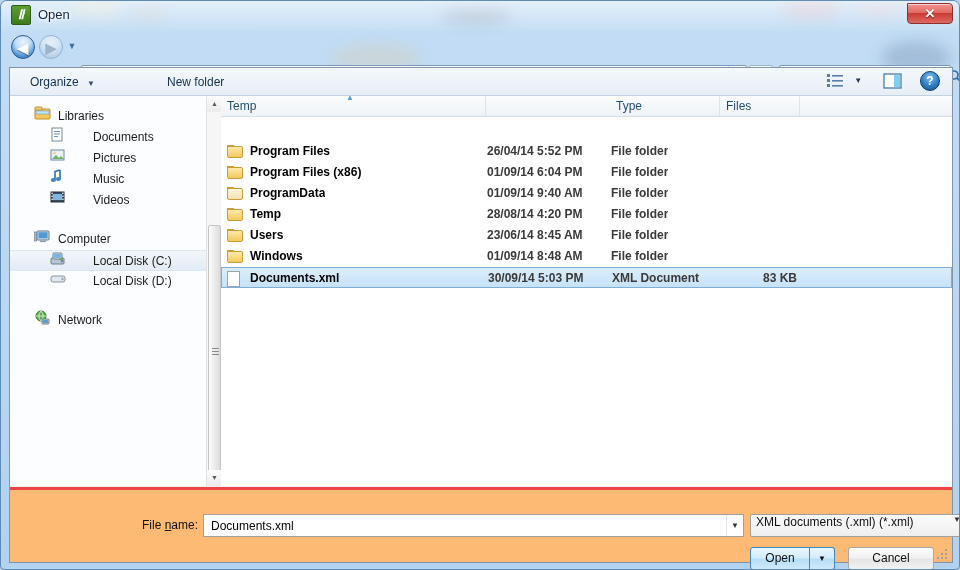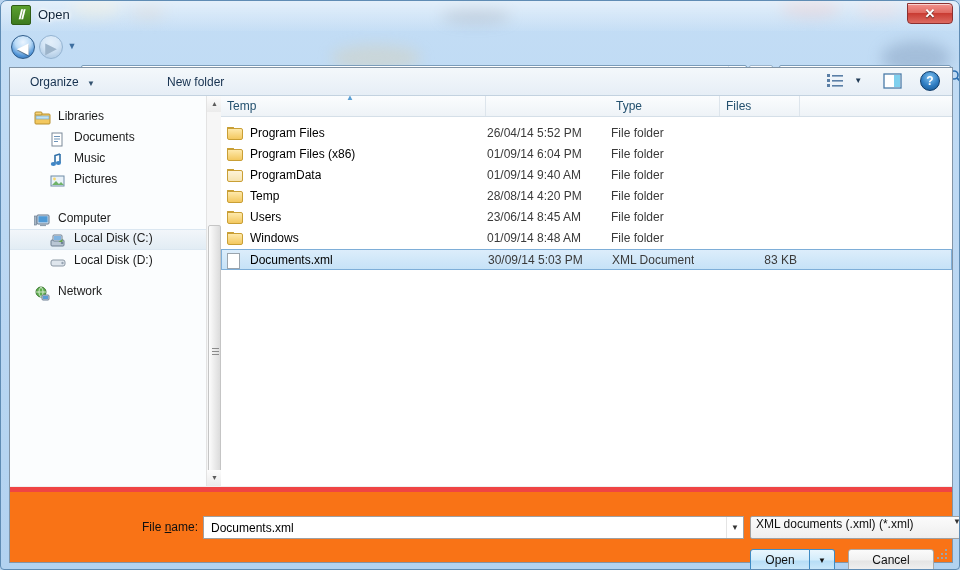--- a/index.html
+++ b/index.html
@@ -156,24 +156,24 @@
   }
 
   
   #navpane {
     position:absolute; left:0; top:28px; width:210px; height:390px;
     background:#fbfdfe; border-right:1px solid #d6dfe7; overflow:hidden;
   }
   .nav-group { margin-top:10px; }
   .nav-item {
     height:21px; line-height:21px; font-size:12px; color:#1b1b1b;
-    display:flex; align-items:flex-end; cursor:pointer; padding-left:24px;
+    display:flex; align-items:flex-start; cursor:pointer; padding-left:24px;
     white-space:nowrap;
   }
-  .nav-item.child { padding-left:40px; }
+  .nav-item.child { padding-left:40px;gap:19px; }
   .nav-item.selected {
     background: linear-gradient(180deg,#f2f6fa,#e2ecf4);
     border-top:1px solid #dbe7f1; border-bottom:1px solid #dbe7f1;
   }
   .nav-icon { width:18px; height:16px; margin-right:6px; flex:none; position:relative; }
 
   #navpane-scrollbar {
     position:absolute; left:196px; top:28px; width:15px; height:390px;
     background:#f6f6f6; border-left:1px solid #e3e3e3;
   }
@@ -243,21 +243,21 @@
   
   .doc-ic { width:14px; height:16px; position:relative; }
   .doc-ic .page {
     position:absolute; left:0; top:0; width:13px; height:16px;
     background:#fff; border:1px solid #9aa4ad;
   }
 
   
   #footer {
     position:absolute; left:0; top:419px; width:942px; height:75px;
-    background:#f97316; border-top:5px solid #ef4444;
+    background:#fdba74; border-top:3px solid #ef4444;
   }
   #filename-label {
     position:absolute; left:132px; top:28px; font-size:12px; color:#101010;
   }
   #filename-label u { text-decoration:underline; }
   #filename-combo {
     position:absolute; left:193px; top:24px; width:541px; height:23px;
     background:#fff; border:1px solid #a0a0a0; display:flex; align-items:center;
   }
   #filename-input {
@@ -426,38 +426,55 @@
               <rect x="2" y="1" width="10" height="13" fill="#fff" stroke="#7b8a99"></rect>
               <rect x="4" y="4" width="6" height="1" fill="#6d93b8"></rect>
               <rect x="4" y="6.5" width="6" height="1" fill="#6d93b8"></rect>
               <rect x="4" y="9" width="4" height="1" fill="#6d93b8"></rect>
             </svg>
           </span>
           <span>Documents</span>
         </div>
         <div class="nav-item child">
           <span class="nav-icon">
+            <svg width="15" height="14" viewBox="0 0 15 14">
+              <rect x="1" y="2" width="13" height="10" fill="#e9f2f9" stroke="#6f8ca6"></rect>
+              <circle cx="4.5" cy="5" r="1.4" fill="#f5d76e"></circle>
+              <path d="M2 11 l4-4 3 3 2-2 3 3 z" fill="#6fb36a"></path>
+            </svg>
+          </span>
+          <span>Pictures</span>
+        </div>
+        <div class="nav-item child">
+          <span class="nav-icon">
             <svg width="14" height="15" viewBox="0 0 14 15">
               <path d="M10 1 v9" stroke="#2f6fa8" stroke-width="1.6" fill="none"></path>
               <path d="M10 1 l-5 1.6 v8" stroke="#2f6fa8" stroke-width="1.6" fill="none"></path>
               <ellipse cx="3.4" cy="11" rx="2.6" ry="2" fill="#3f86c6"></ellipse>
               <ellipse cx="8.4" cy="10" rx="2.6" ry="2" fill="#3f86c6"></ellipse>
             </svg>
           </span>
           <span>Music</span>
         </div>
         <div class="nav-item child">
           <span class="nav-icon">
             <svg width="15" height="14" viewBox="0 0 15 14">
-              <rect x="1" y="2" width="13" height="10" fill="#e9f2f9" stroke="#6f8ca6"></rect>
-              <circle cx="4.5" cy="5" r="1.4" fill="#f5d76e"></circle>
-              <path d="M2 11 l4-4 3 3 2-2 3 3 z" fill="#6fb36a"></path>
-            </svg>
-          </span>
-          <span>Pictures</span>
+              <rect x="1" y="2" width="13" height="10" fill="#3a4b5c" stroke="#26323e"></rect>
+              <rect x="3" y="4" width="9" height="6" fill="#7fb7e0"></rect>
+              <g fill="#e8eef4">
+                <rect x="1.4" y="2.6" width="1.4" height="1.4"></rect>
+                  <rect x="1.4" y="5.6" width="1.4" height="1.4"></rect>
+                <rect x="1.4" y="8.6" width="1.4" height="1.4"></rect>
+                  <rect x="12.2" y="2.6" width="1.4" height="1.4"></rect>
+                <rect x="12.2" y="5.6" width="1.4" height="1.4"></rect>
+                  <rect x="12.2" y="8.6" width="1.4" height="1.4"></rect>
+              </g>
+            </svg>
+          </span>
+          <span>Videos</span>
         </div>
       </div>
 
       <div class="nav-group" style="margin-top:18px">
         <div class="nav-item">
           <span class="nav-icon">
             <svg width="16" height="15" viewBox="0 0 16 15">
               <rect x="3" y="2" width="12" height="9" rx="1" fill="#d8e3ee" stroke="#61758a"></rect>
               <rect x="4.4" y="3.2" width="9.2" height="6.2" fill="#4f9ad6"></rect>
               <rect x="6" y="11.5" width="6" height="1.6" fill="#8d9eae"></rect>
@@ -482,21 +499,21 @@
           <span class="nav-icon">
             <svg width="17" height="15" viewBox="0 0 17 15">
               <rect x="1" y="5" width="14" height="6" rx="2" fill="#dfe6ed" stroke="#8b98a5"></rect>
               <circle cx="12.5" cy="8" r="1.2" fill="#96a4b2"></circle>
             </svg>
           </span>
           <span>Local Disk (D:)</span>
         </div>
       </div>
 
-      <div class="nav-group" style="margin-top:10px">
+      <div class="nav-group" style="margin-top:18px">
         <div class="nav-item">
           <span class="nav-icon">
             <svg width="16" height="15" viewBox="0 0 16 15">
               <circle cx="7" cy="6" r="5" fill="#5fae4f" stroke="#3d7a33"></circle>
               <path d="M2 6 h10 M7 1 a7 7 0 0 1 0 10 M7 1 a7 7 0 0 0 0 10" stroke="#e7f5e3" stroke-width=".8" fill="none"></path>
               <rect x="8" y="9" width="7" height="5" rx="1" fill="#c9d6e2" stroke="#6d7f91"></rect>
               <rect x="9" y="10" width="5" height="3" fill="#5a9ed6"></rect>
             </svg>
           </span>
           <span>Network</span>
@@ -513,21 +530,21 @@
     </div>
 
     <div id="filelist">
       <div id="listheader">
         <div id="sort-indicator">▲</div>
         <div class="colhead" style="left:0;   width:265px;">Temp</div>
         <div class="colhead" style="left:389px;width:110px;">Type</div>
         <div class="colhead" style="left:499px;width:80px;">Files</div>
       </div>
 
-      <div id="rows-container" style="padding-top:6px;">
+      <div id="rows-container" style="padding-top:24px;font-weight:bold;">
 
         <div class="row">
           <span class="cell cell-name">
             <span class="file-icon"><span class="folder-ic"><span class="tab"></span><span class="back"></span></span></span>
             <span>Program Files</span>
           </span>
           <span class="cell cell-date">26/04/14 5:52 PM</span>
           <span class="cell cell-type">File folder</span>
           <span class="cell cell-size"></span>
         </div>

